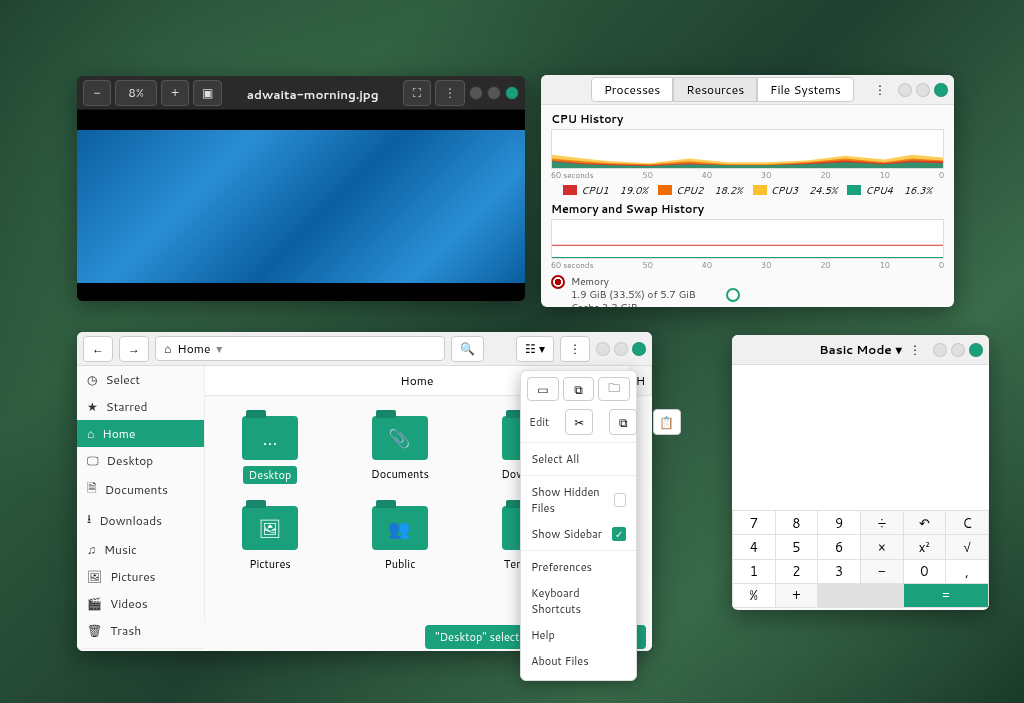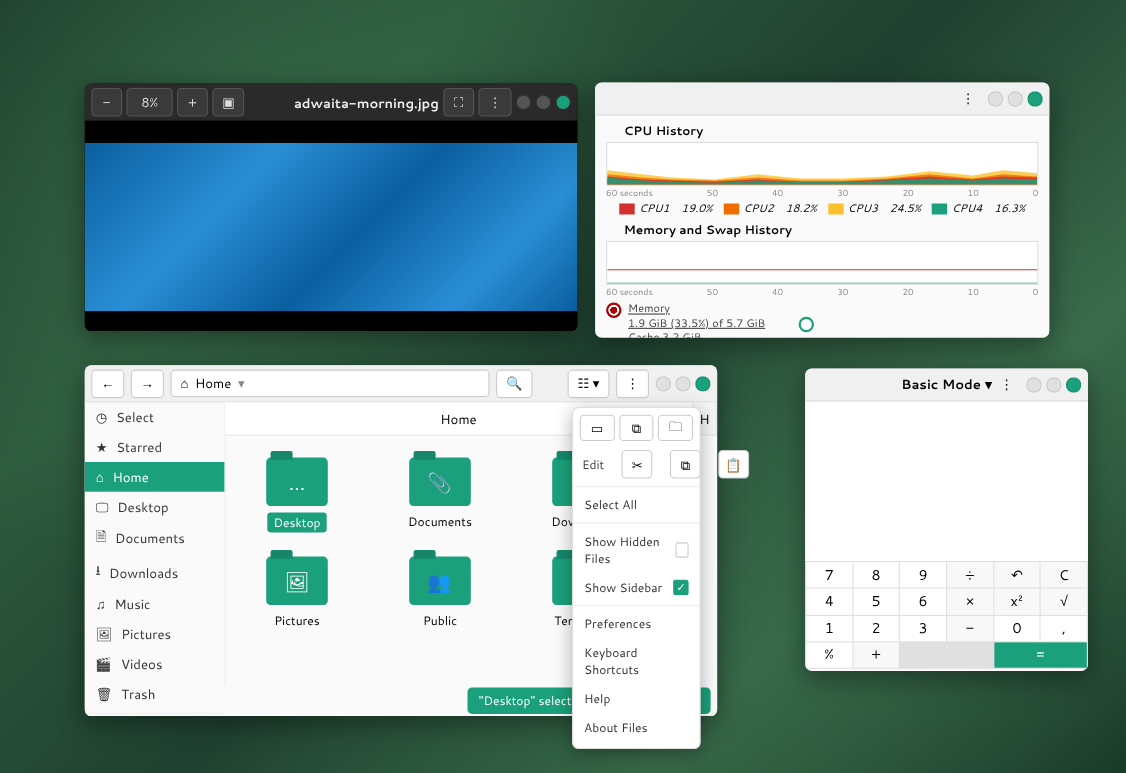--- a/index.html
+++ b/index.html
@@ -47,31 +47,31 @@
 
   
   #monitor { left: 541px; top: 75px; width: 413px; height: 232px; }
   #monitor .titlebar { height: 30px; }
   #monitor .tabs { display: flex; gap: 0; margin: 0 auto; }
   #monitor .tab { border: 1px solid #ccc; padding: 3px 12px; font-size: 12px; background: #fff; cursor: pointer; }
   #monitor .tab:first-child { border-radius: 4px 0 0 4px; }
   #monitor .tab:last-child { border-radius: 0 4px 4px 0; }
   #monitor .tab.active { background: #e8e8e8; }
   #monitor .body { padding: 4px 10px; font-size: 10px; }
-  #monitor h4 { font-size: 11px; font-weight: 700; margin: 2px 16px; }
+  #monitor h4 { font-size: 11px; font-weight: 700; margin: 2px 0; }
   .chart { border: 1px solid #ddd; height: 40px; position: relative; background: #fff; overflow: hidden; }
   .chart svg { width: 100%; height: 100%; display: block; }
   .chart-labels { display: flex; justify-content: space-between; font-size: 8px; color: #888; }
   .cpu-legend { display: flex; gap: 10px; justify-content: center; font-size: 10px; margin: 2px 0 4px; font-style: italic; }
   .cpu-legend span { display: flex; align-items: center; gap: 4px; }
   .sw { width: 14px; height: 10px; display: inline-block; }
   .mem-row { display: flex; gap: 30px; margin-top: 4px; align-items: center; }
   .mem-row .dot2 { width: 14px; height: 14px; border-radius: 50%; border: 2px solid #1aa07a; }
   .mem-row .dot2.mem { background: radial-gradient(circle, #a00 45%, #fff 46%); border-color: #a00; }
-  .mem-row .txt { font-size: 10px; line-height: 1.3; color: #444; text-decoration: underline; }
+  .mem-row .txt { font-size: 10px; line-height: 1.3; color: #444; }
 
   
   #files { left: 77px; top: 332px; width: 575px; height: 319px; }
   #files .titlebar { height: 34px; gap: 6px; }
   #files .path { flex: 1; display: flex; align-items: center; gap: 6px; background: #fff; border: 1px solid #ccc; border-radius: 4px; padding: 3px 8px; font-size: 12px; }
   .fsplit { display: flex; height: calc(100% - 34px - 28px); }
   .sidebar { width: 128px; background: #fafafa; border-right: 1px solid #eee; font-size: 12px; }
   .sidebar .item { display: flex; align-items: center; gap: 8px; padding: 5px 10px; cursor: pointer; color: #333; }
   .sidebar .item.active { background: #1aa07a; color: #fff; border-radius: 0; }
   .sidebar .sep { border-top: 1px solid #eee; margin: 4px 0; }
@@ -118,39 +118,44 @@
 <body>
 
 <div class="window" id="viewer">
   <div class="titlebar dark">
     <div class="tb-left">
       <button class="btn dark">−</button>
       <span class="btn dark" style="min-width:42px">8%</span>
       <button class="btn dark">+</button>
       <button class="btn dark">▣</button>
     </div>
-    <div style="flex:1;text-align:right">
+    <div style="flex:1;text-align:center">
       <span class="tb-title">adwaita-morning.jpg</span>
     </div>
     <div class="tb-right">
       <button class="btn dark">⛶</button>
       <button class="btn dark">⋮</button>
       <div class="winctl dark">
         <span class="dot"></span>
         <span class="dot"></span>
         <span class="dot close"></span>
       </div>
     </div>
   </div>
   <div class="img-area"></div>
 </div>
 
 <div class="window" id="monitor">
   <div class="titlebar">
     <div style="width:40px"></div>
+    <div class="tabs">
+      <div class="tab">Processes</div>
+      <div class="tab active">Resources</div>
+      <div class="tab">File Systems</div>
+    </div>
     <div style="flex:1"></div>
     <button class="btn flat">⋮</button>
     <div class="winctl">
       <span class="dot"></span>
       <span class="dot"></span>
       <span class="dot close"></span>
     </div>
   </div>
   <div class="body">
     <h4>CPU History</h4>

